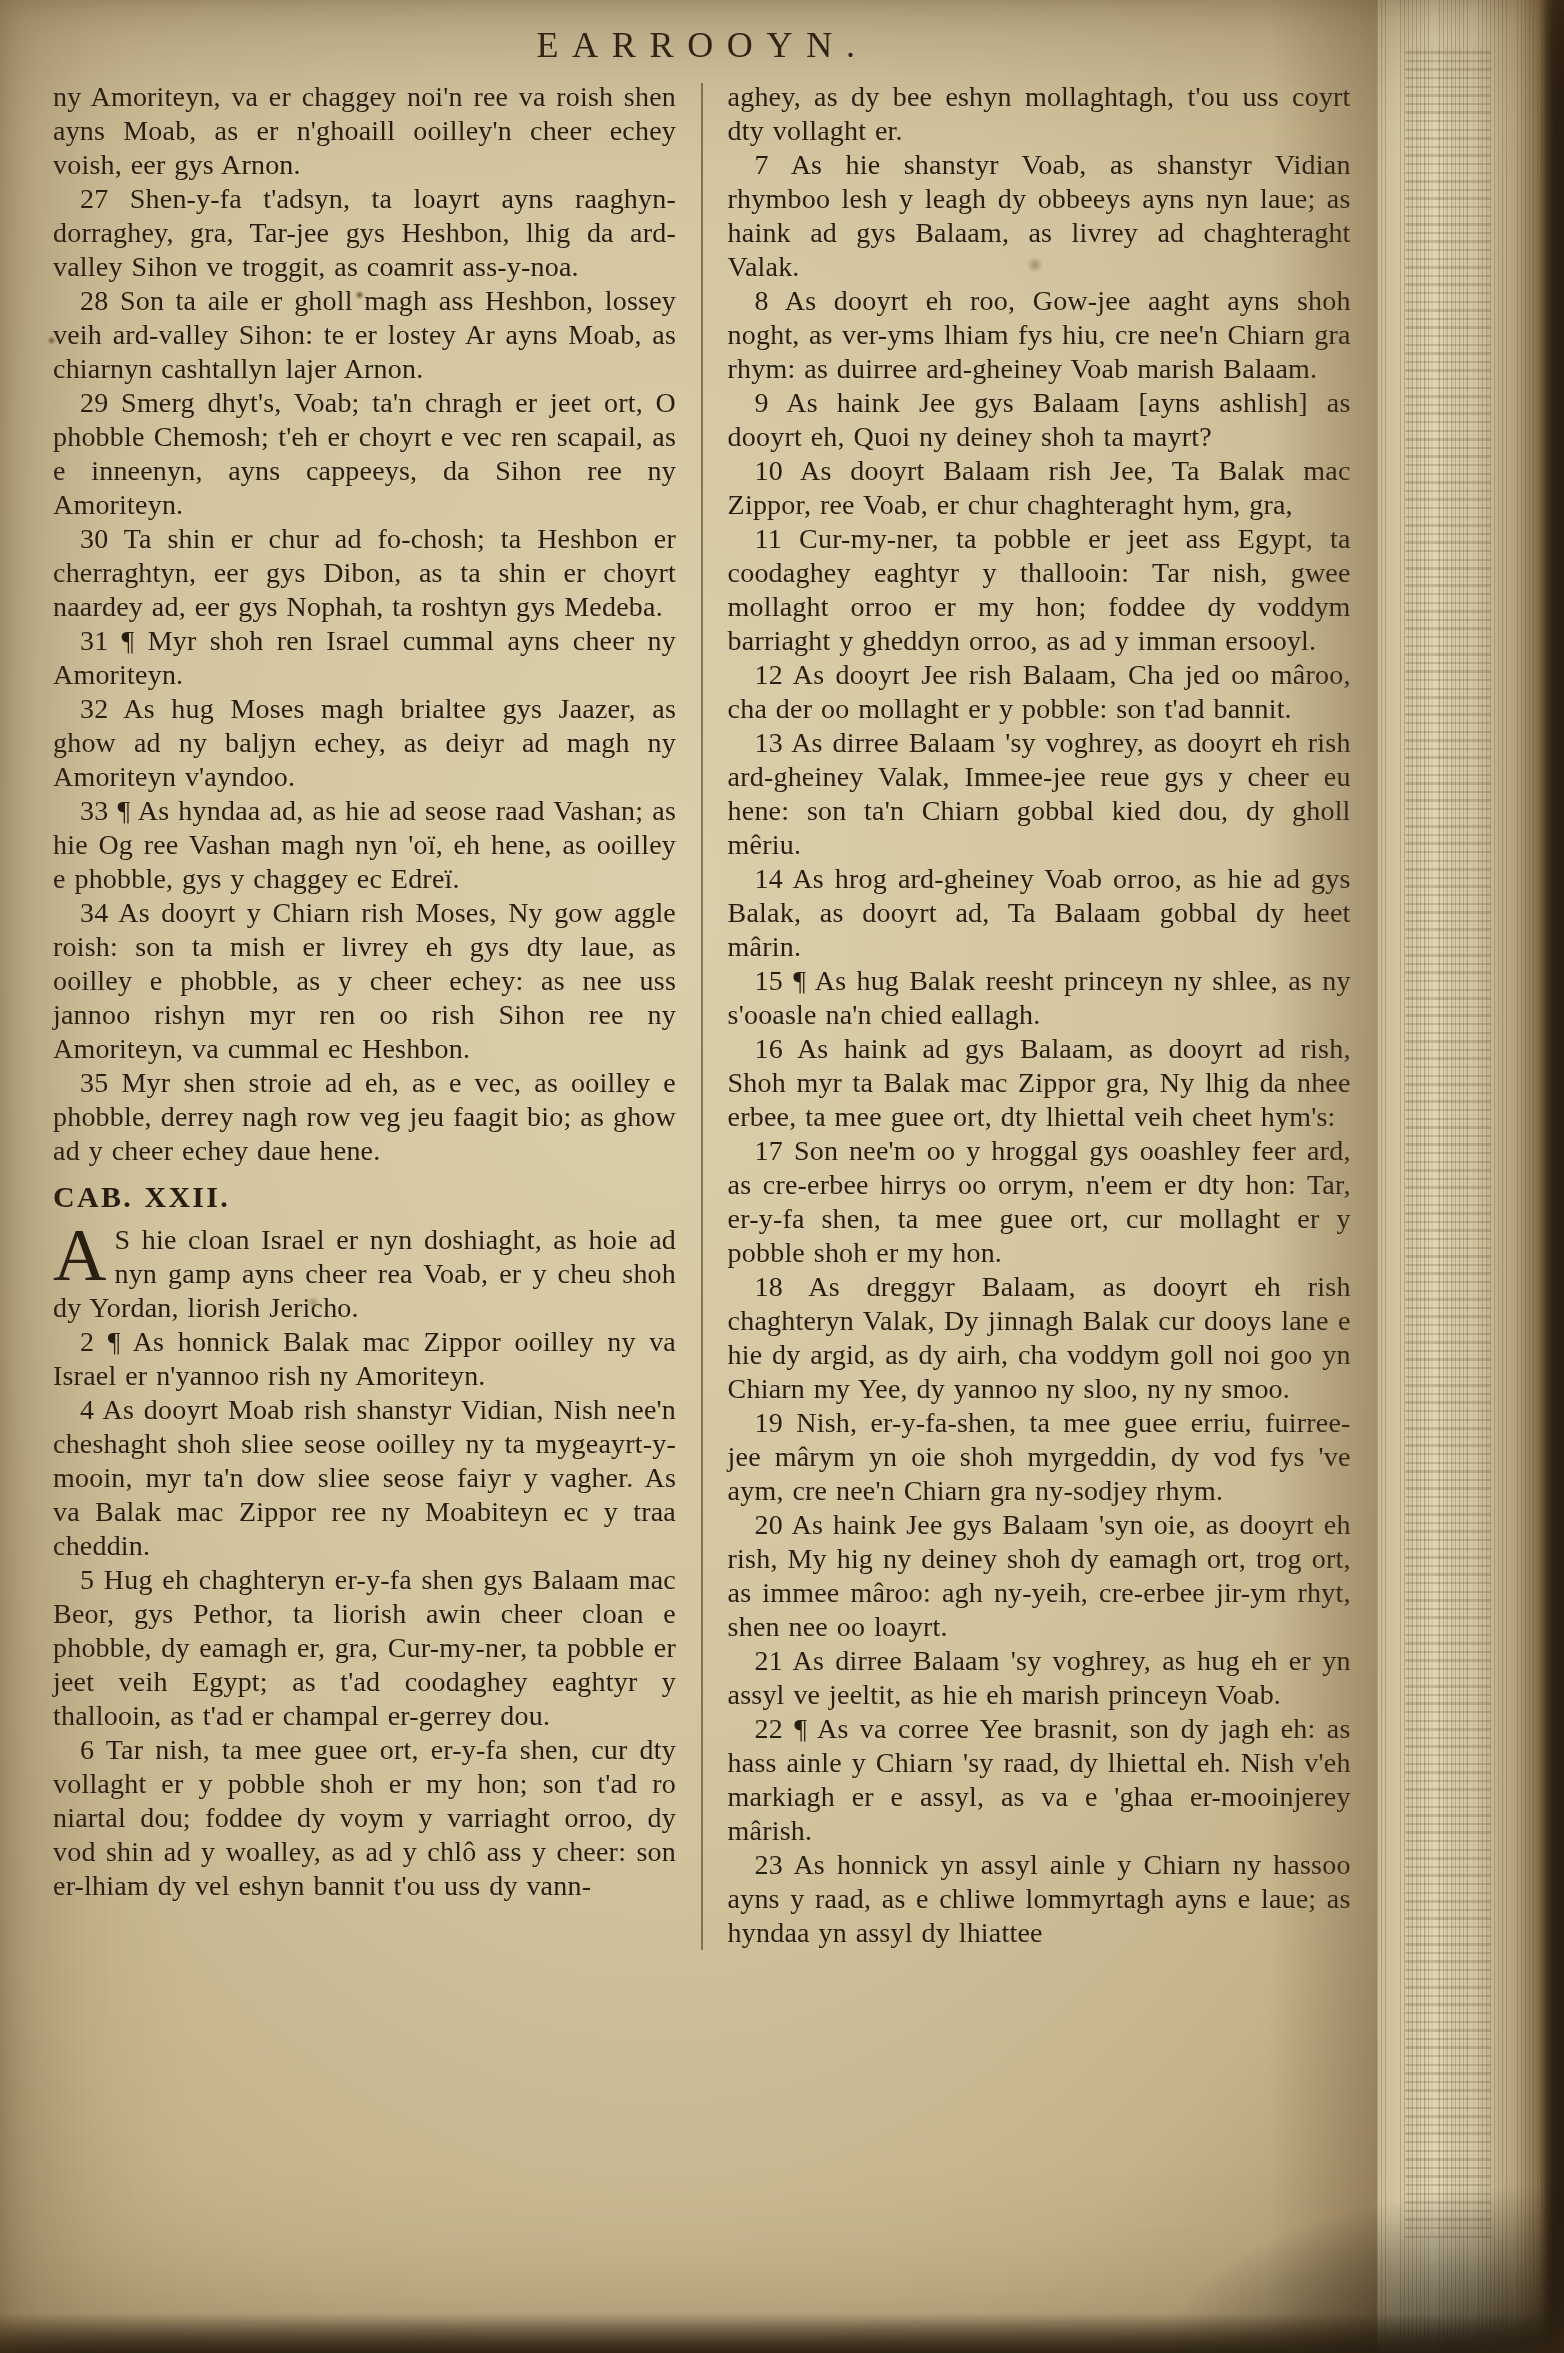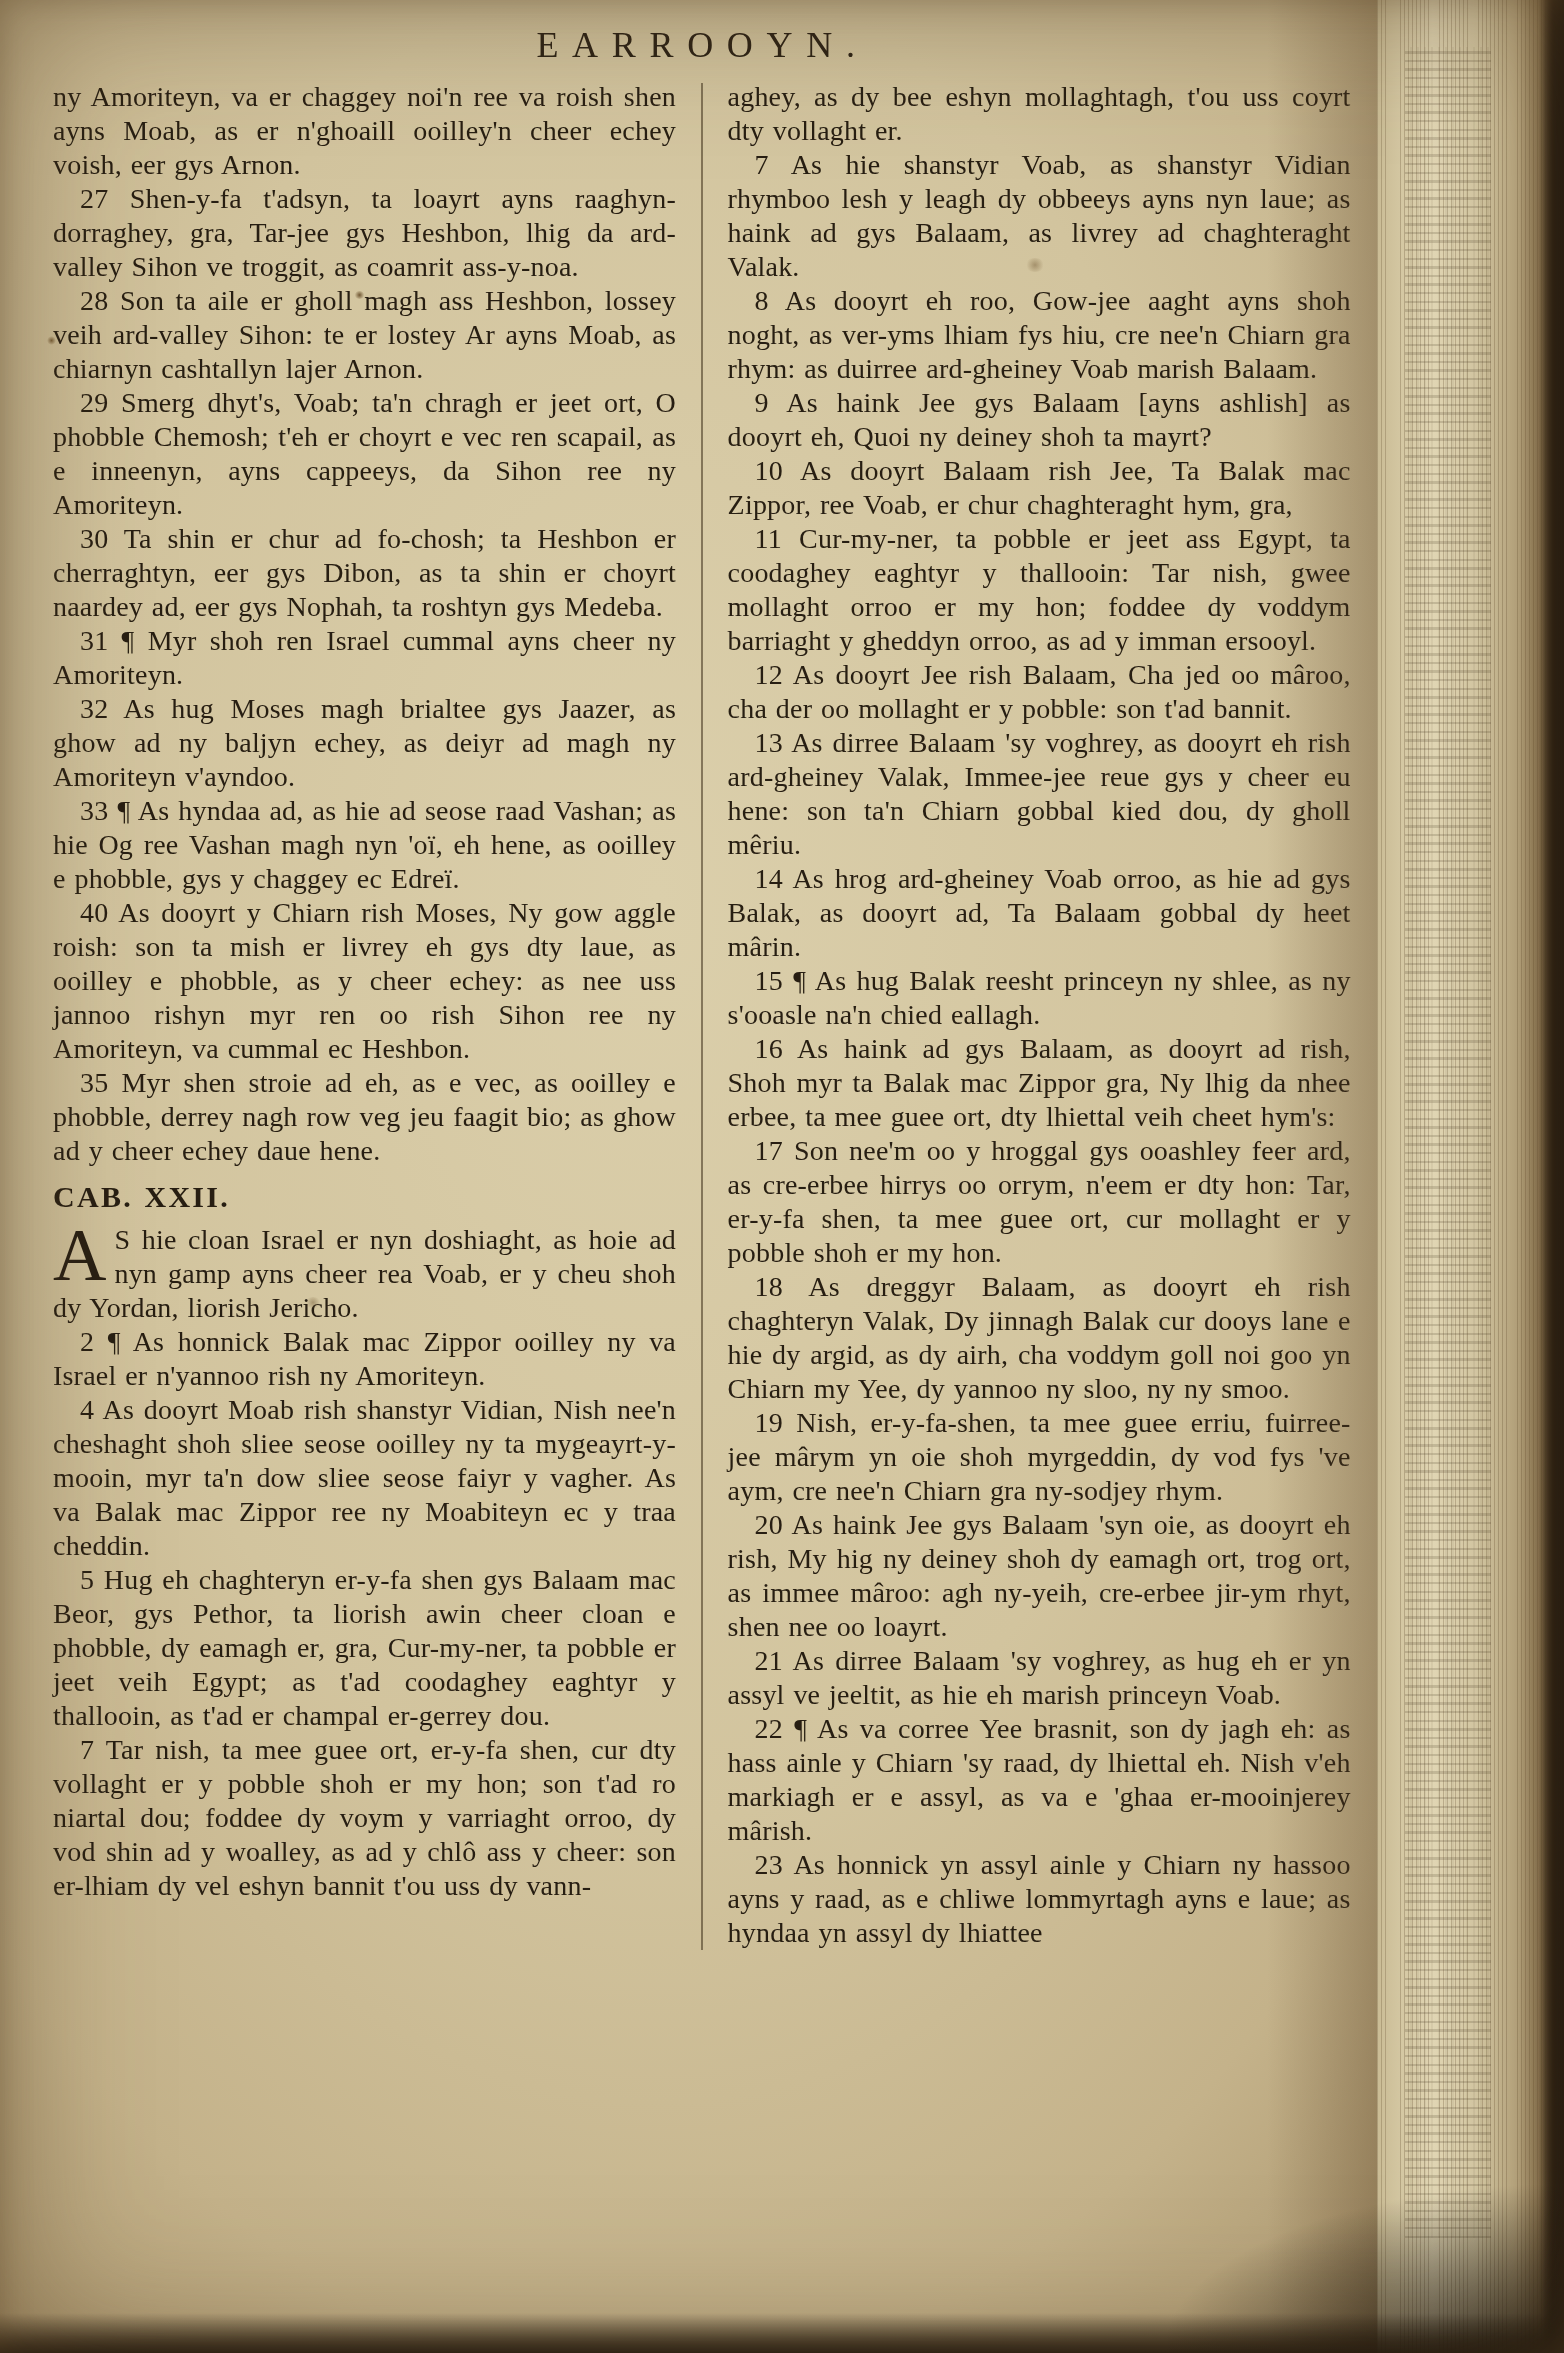--- a/index.html
+++ b/index.html
@@ -77,28 +77,28 @@
     <div class="columns">
       <div class="col" id="left-col">
           <p class="verse continuation">ny Amoriteyn, va er chaggey noi'n ree va roish shen ayns Moab, as er n'ghoaill ooilley'n cheer echey voish, eer gys Arnon.</p>
           <p class="verse">27 Shen-y-fa t'adsyn, ta loayrt ayns raaghyn-dorraghey, gra, Tar-jee gys Heshbon, lhig da ard-valley Sihon ve troggit, as coamrit ass-y-noa.</p>
           <p class="verse">28 Son ta aile er gholl magh ass Heshbon, lossey veih ard-valley Sihon: te er lostey Ar ayns Moab, as chiarnyn cashtallyn lajer Arnon.</p>
           <p class="verse">29 Smerg dhyt's, Voab; ta'n chragh er jeet ort, O phobble Chemosh; t'eh er choyrt e vec ren scapail, as e inneenyn, ayns cappeeys, da Sihon ree ny Amoriteyn.</p>
           <p class="verse">30 Ta shin er chur ad fo-chosh; ta Heshbon er cherraghtyn, eer gys Dibon, as ta shin er choyrt naardey ad, eer gys Nophah, ta roshtyn gys Medeba.</p>
           <p class="verse">31 ¶ Myr shoh ren Israel cummal ayns cheer ny Amoriteyn.</p>
           <p class="verse">32 As hug Moses magh brialtee gys Jaazer, as ghow ad ny baljyn echey, as deiyr ad magh ny Amoriteyn v'ayndoo.</p>
           <p class="verse">33 ¶ As hyndaa ad, as hie ad seose raad Vashan; as hie Og ree Vashan magh nyn 'oï, eh hene, as ooilley e phobble, gys y chaggey ec Edreï.</p>
-          <p class="verse">40 As dooyrt y Chiarn rish Moses, Ny gow aggle roish: son ta mish er livrey eh gys dty laue, as ooilley e phobble, as y cheer echey: as nee uss jannoo rishyn myr ren oo rish Sihon ree ny Amoriteyn, va cummal ec Heshbon.</p>
+          <p class="verse">34 As dooyrt y Chiarn rish Moses, Ny gow aggle roish: son ta mish er livrey eh gys dty laue, as ooilley e phobble, as y cheer echey: as nee uss jannoo rishyn myr ren oo rish Sihon ree ny Amoriteyn, va cummal ec Heshbon.</p>
           <p class="verse">35 Myr shen stroie ad eh, as e vec, as ooilley e phobble, derrey nagh row veg jeu faagit bio; as ghow ad y cheer echey daue hene.</p>
           <div class="chapter-heading">CAB. XXII.</div>
           <p class="verse dropcap-para"><span class="dropcap">A</span>S hie cloan Israel er nyn doshiaght, as hoie ad nyn gamp ayns cheer rea Voab, er y cheu shoh dy Yordan, liorish Jericho.</p>
           <p class="verse">2 ¶ As honnick Balak mac Zippor ooilley ny va Israel er n'yannoo rish ny Amoriteyn.</p>
           <p class="verse">4 As dooyrt Moab rish shanstyr Vidian, Nish nee'n cheshaght shoh sliee seose ooilley ny ta mygeayrt-y-mooin, myr ta'n dow sliee seose faiyr y vagher. As va Balak mac Zippor ree ny Moabiteyn ec y traa cheddin.</p>
           <p class="verse">5 Hug eh chaghteryn er-y-fa shen gys Balaam mac Beor, gys Pethor, ta liorish awin cheer cloan e phobble, dy eamagh er, gra, Cur-my-ner, ta pobble er jeet veih Egypt; as t'ad coodaghey eaghtyr y thallooin, as t'ad er champal er-gerrey dou.</p>
-          <p class="verse">7 Tar nish, ta mee guee ort, er-y-fa shen, cur dty vollaght er y pobble shoh er my hon; son t'ad ro niartal dou; foddee dy voym y varriaght orroo, dy vod shin ad y woalley, as ad y chlô ass y cheer: son er-lhiam dy vel eshyn bannit t'ou uss dy vann-</p>
+          <p class="verse">6 Tar nish, ta mee guee ort, er-y-fa shen, cur dty vollaght er y pobble shoh er my hon; son t'ad ro niartal dou; foddee dy voym y varriaght orroo, dy vod shin ad y woalley, as ad y chlô ass y cheer: son er-lhiam dy vel eshyn bannit t'ou uss dy vann-</p>
         </div>
       <div class="col-divider"></div>
       <div class="col" id="right-col">
           <p class="verse continuation">aghey, as dy bee eshyn mollaghtagh, t'ou uss coyrt dty vollaght er.</p>
           <p class="verse">7 As hie shanstyr Voab, as shanstyr Vidian rhymboo lesh y leagh dy obbeeys ayns nyn laue; as haink ad gys Balaam, as livrey ad chaghteraght Valak.</p>
           <p class="verse">8 As dooyrt eh roo, Gow-jee aaght ayns shoh noght, as ver-yms lhiam fys hiu, cre nee'n Chiarn gra rhym: as duirree ard-gheiney Voab marish Balaam.</p>
           <p class="verse">9 As haink Jee gys Balaam [ayns ashlish] as dooyrt eh, Quoi ny deiney shoh ta mayrt?</p>
           <p class="verse">10 As dooyrt Balaam rish Jee, Ta Balak mac Zippor, ree Voab, er chur chaghteraght hym, gra,</p>
           <p class="verse">11 Cur-my-ner, ta pobble er jeet ass Egypt, ta coodaghey eaghtyr y thallooin: Tar nish, gwee mollaght orroo er my hon; foddee dy voddym barriaght y gheddyn orroo, as ad y imman ersooyl.</p>
           <p class="verse">12 As dooyrt Jee rish Balaam, Cha jed oo mâroo, cha der oo mollaght er y pobble: son t'ad bannit.</p>

